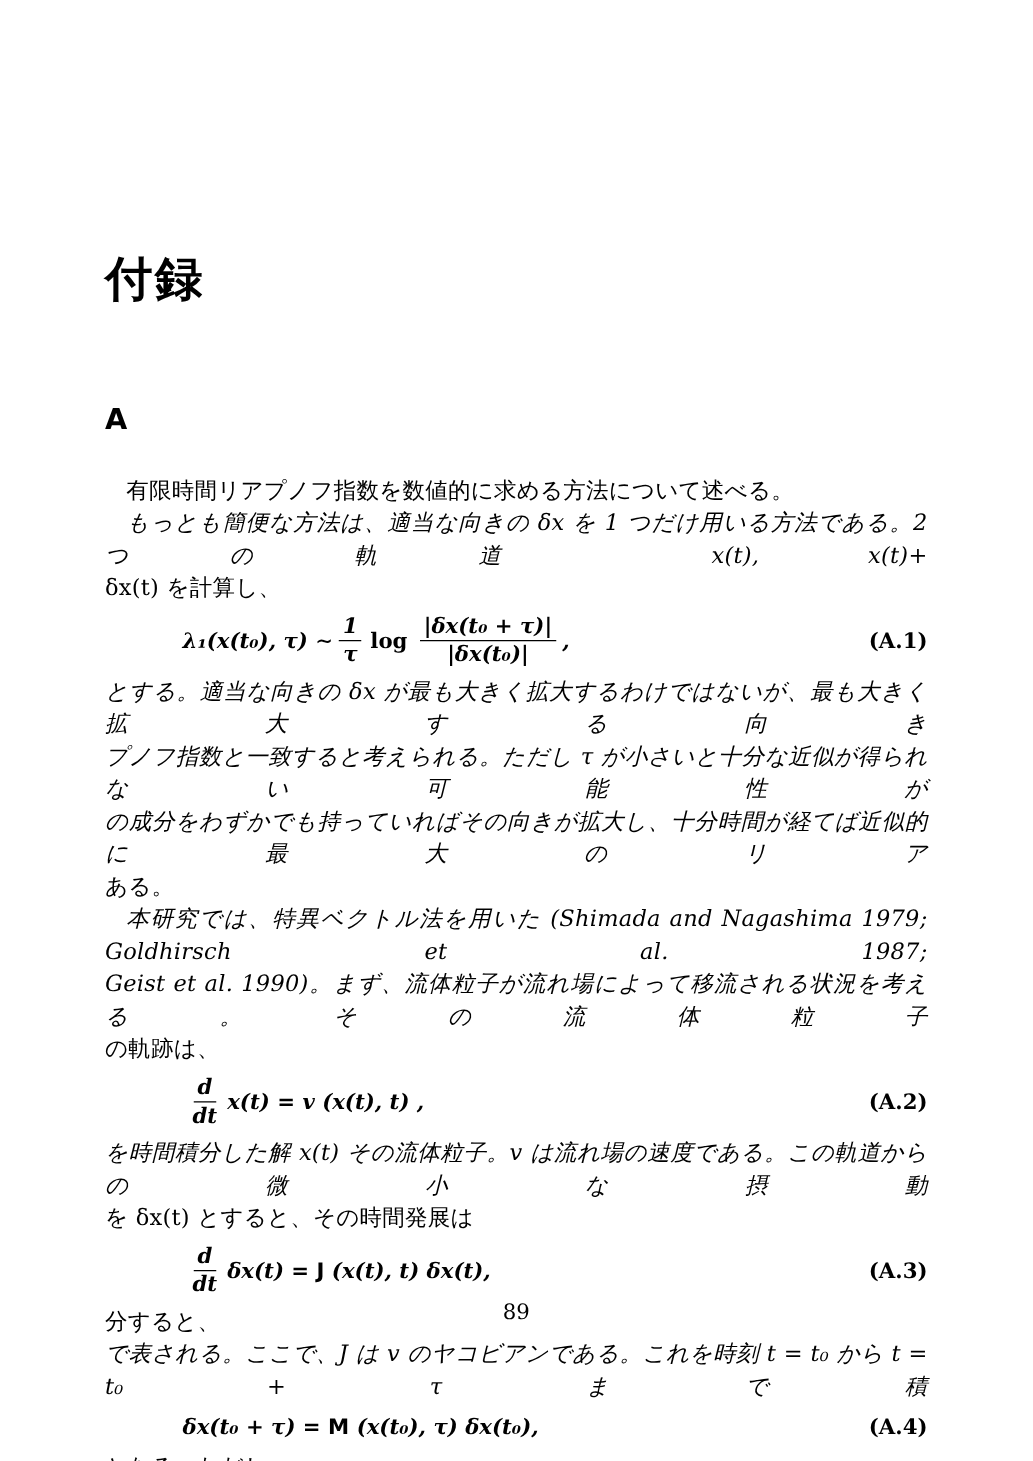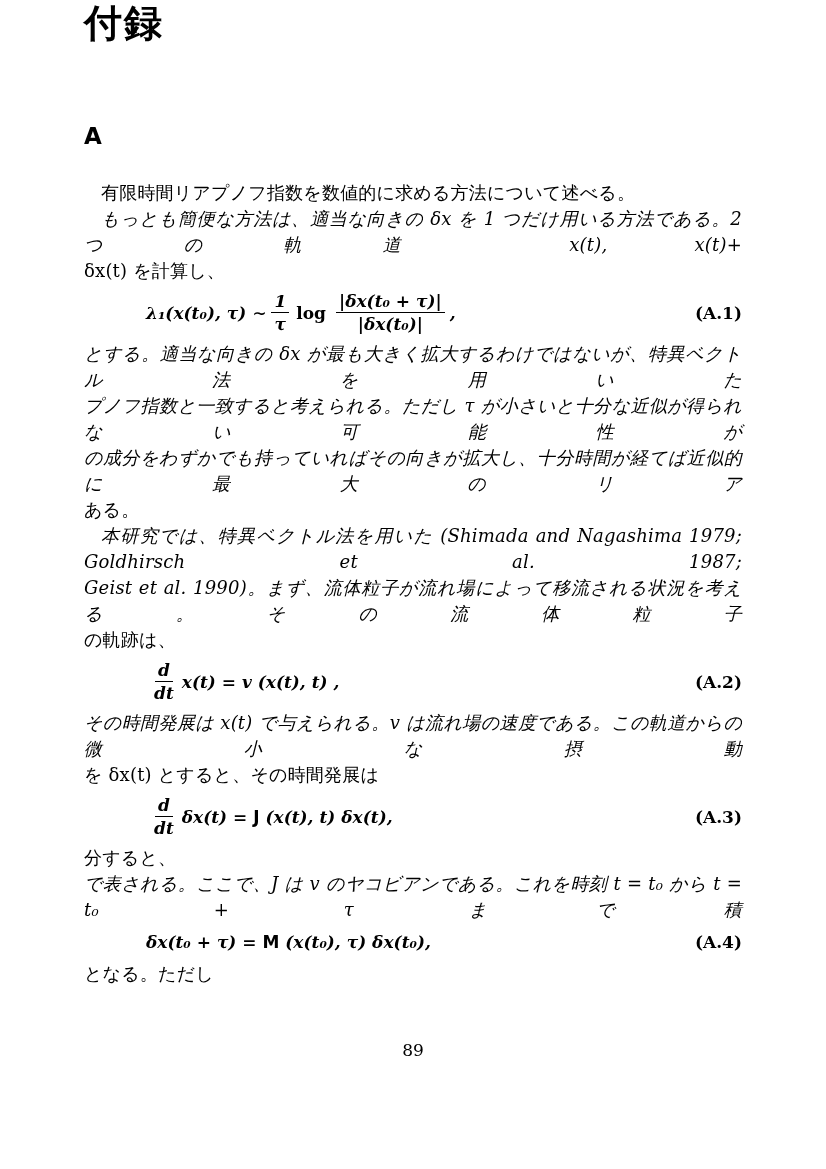--- a/index.html
+++ b/index.html
@@ -8,20 +8,21 @@
     width: 826px;
     height: 1169px;
     background: #ffffff;
     color: #000000;
     overflow: hidden;
     font-family: "DejaVu Serif", "Liberation Serif", serif;
   }
   .content { padding: 0 84px; }
 
   .doc-title {
+    padding-top: 200px;
     font-family: "DejaVu Sans", "Liberation Sans", sans-serif;
     font-weight: bold;
     font-size: 38px;
     line-height: 46px;
     letter-spacing: 2px;
   }
   .section-heading {
     margin-top: 76px;
     display: flex;
     align-items: baseline;
@@ -132,21 +133,21 @@
           <span class="frac">
             <span class="num">|δx(t₀ + τ)|</span>
             <span class="den">|δx(t₀)|</span>
           </span>
           <span class="eq-seg">,</span>
         </div>
         <span class="eq-label">(A.1)</span>
       </div>
 
       <div class="para">
-        <div class="line full">とする。適当な向きの δx が最も大きく拡大するわけではないが、特異ベクトル法を用いた</div>
+        <div class="line full">とする。適当な向きの δx が最も大きく拡大するわけではないが、最も大きく拡大する向き</div>
         <div class="line full">プノフ指数と一致すると考えられる。ただし τ が小さいと十分な近似が得られない可能性が</div>
         <div class="line full">の成分をわずかでも持っていればその向きが拡大し、十分時間が経てば近似的に最大のリア</div>
         <div class="line">ある。</div>
       </div>
 
       <div class="para">
         <div class="line indent full">本研究では、特異ベクトル法を用いた (Shimada and Nagashima 1979; Goldhirsch et al. 1987;</div>
         <div class="line full">Geist et al. 1990)。まず、流体粒子が流れ場によって移流される状況を考える。その流体粒子</div>
         <div class="line">の軌跡は、</div>
       </div>
@@ -156,21 +157,21 @@
           <span class="frac">
             <span class="num">d</span>
             <span class="den">dt</span>
           </span>
           <span class="eq-seg">x(t) = v (x(t), t) ,</span>
         </div>
         <span class="eq-label">(A.2)</span>
       </div>
 
       <div class="para">
-        <div class="line full">その時間発展は x(t) で与えられる。v は流れ場の速度である。この軌道からの微小な摂動</div>
+        <div class="line full">を時間積分した解 x(t) その流体粒子。v は流れ場の速度である。この軌道からの微小な摂動</div>
         <div class="line">を δx(t) とすると、その時間発展は</div>
       </div>
 
       <div class="eq-row">
         <div class="eq-content">
           <span class="frac">
             <span class="num">d</span>
             <span class="den">dt</span>
           </span>
           <span class="eq-seg">δx(t) = </span>

